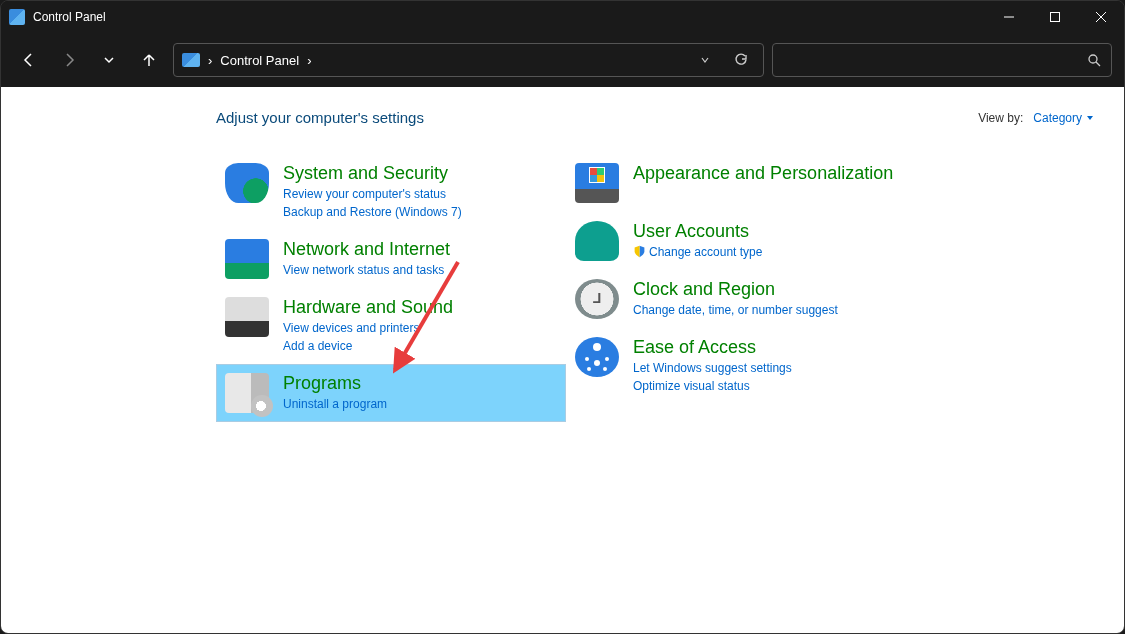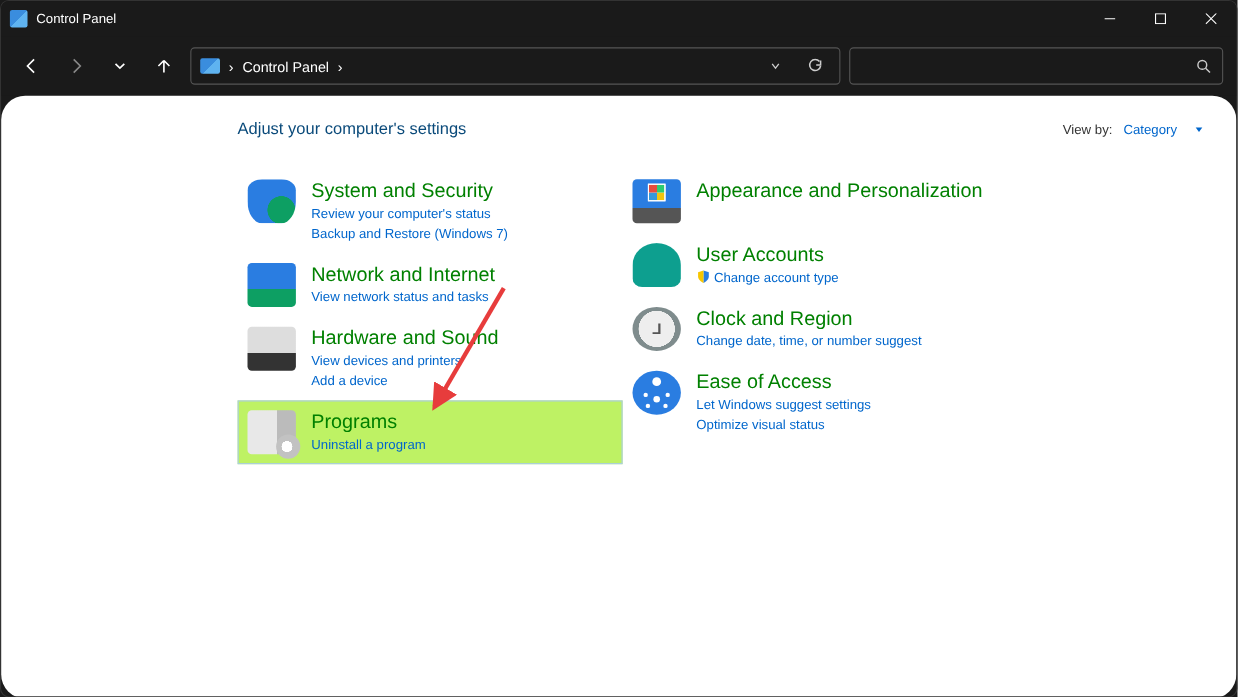--- a/index.html
+++ b/index.html
@@ -87,21 +87,20 @@
     color: #fff;
   }
   .search-bar .spacer { flex: 1; }
 
   
   .content {
     background: #fff;
     height: calc(634px - 32px - 54px);
     padding: 22px 0 0 0;
     position: relative;
-    border-radius: 22px;
   }
   .content-inner {
     max-width: 910px;
     margin-left: 215px;
   }
   .header-row {
     display: flex;
     align-items: center;
     margin-bottom: 28px;
   }
@@ -115,39 +114,39 @@
     font-size: 12px;
     color: #333;
     margin-right: 10px;
   }
   .viewby-value {
     font-size: 12px;
     color: #0066cc;
     cursor: pointer;
     display: flex;
     align-items: center;
-    gap: 16px;
+    gap: 4px;
     margin-right: 30px;
   }
 
   .columns {
     display: flex;
     gap: 0;
   }
   .col { width: 350px; }
 
   .item {
     display: flex;
     align-items: flex-start;
     padding: 8px 8px;
     gap: 14px;
     border: 1px solid transparent;
   }
   .item.highlighted {
-    background: #bef264;
+    background: #7dd3fc;
     border: 1px solid #a9cce3;
   }
   .item-icon {
     width: 44px;
     height: 40px;
     flex-shrink: 0;
     position: relative;
   }
   .item-text { flex: 1; }
   .item-title {

